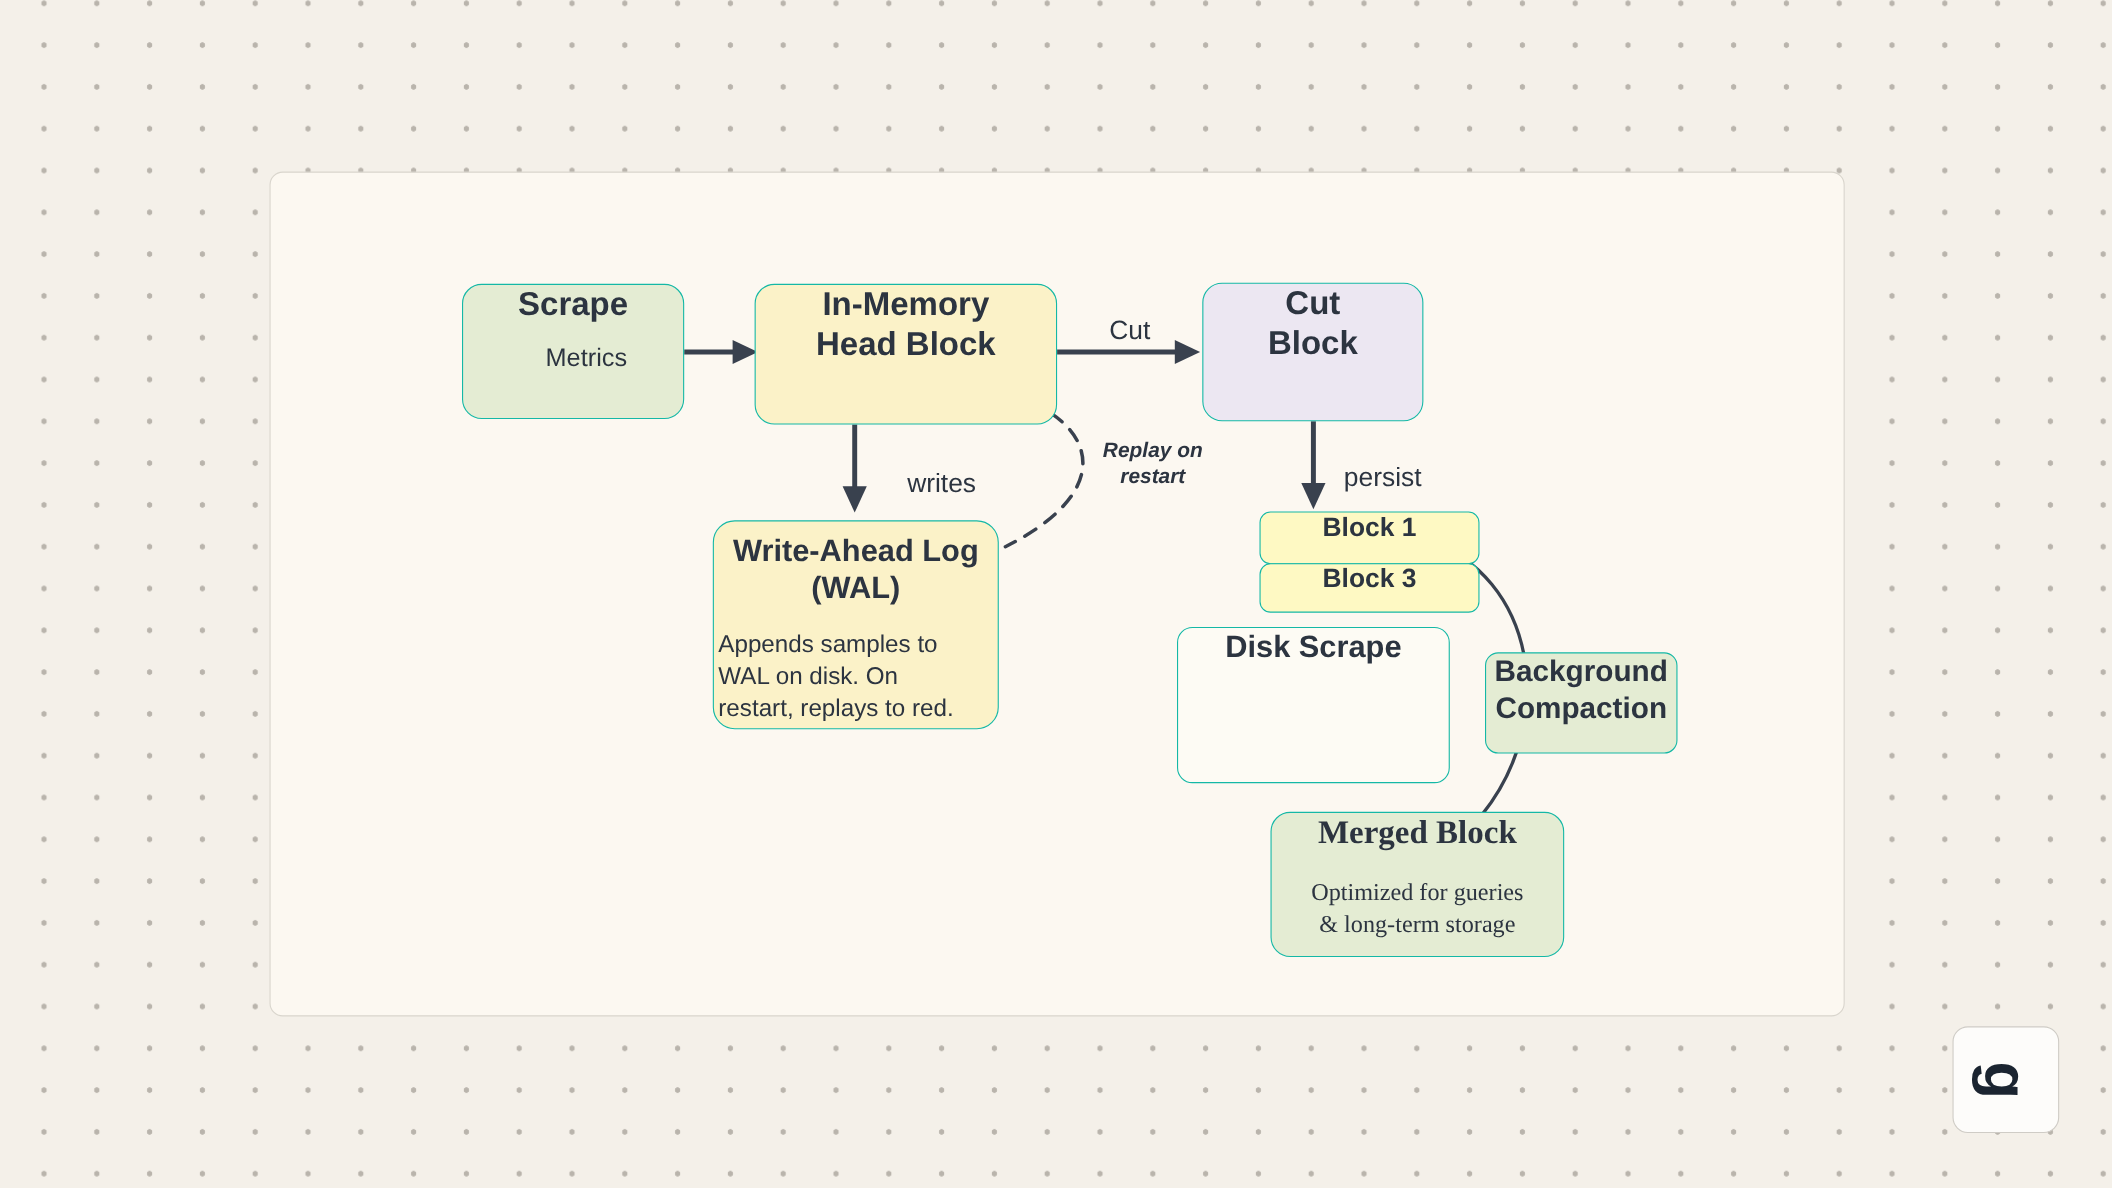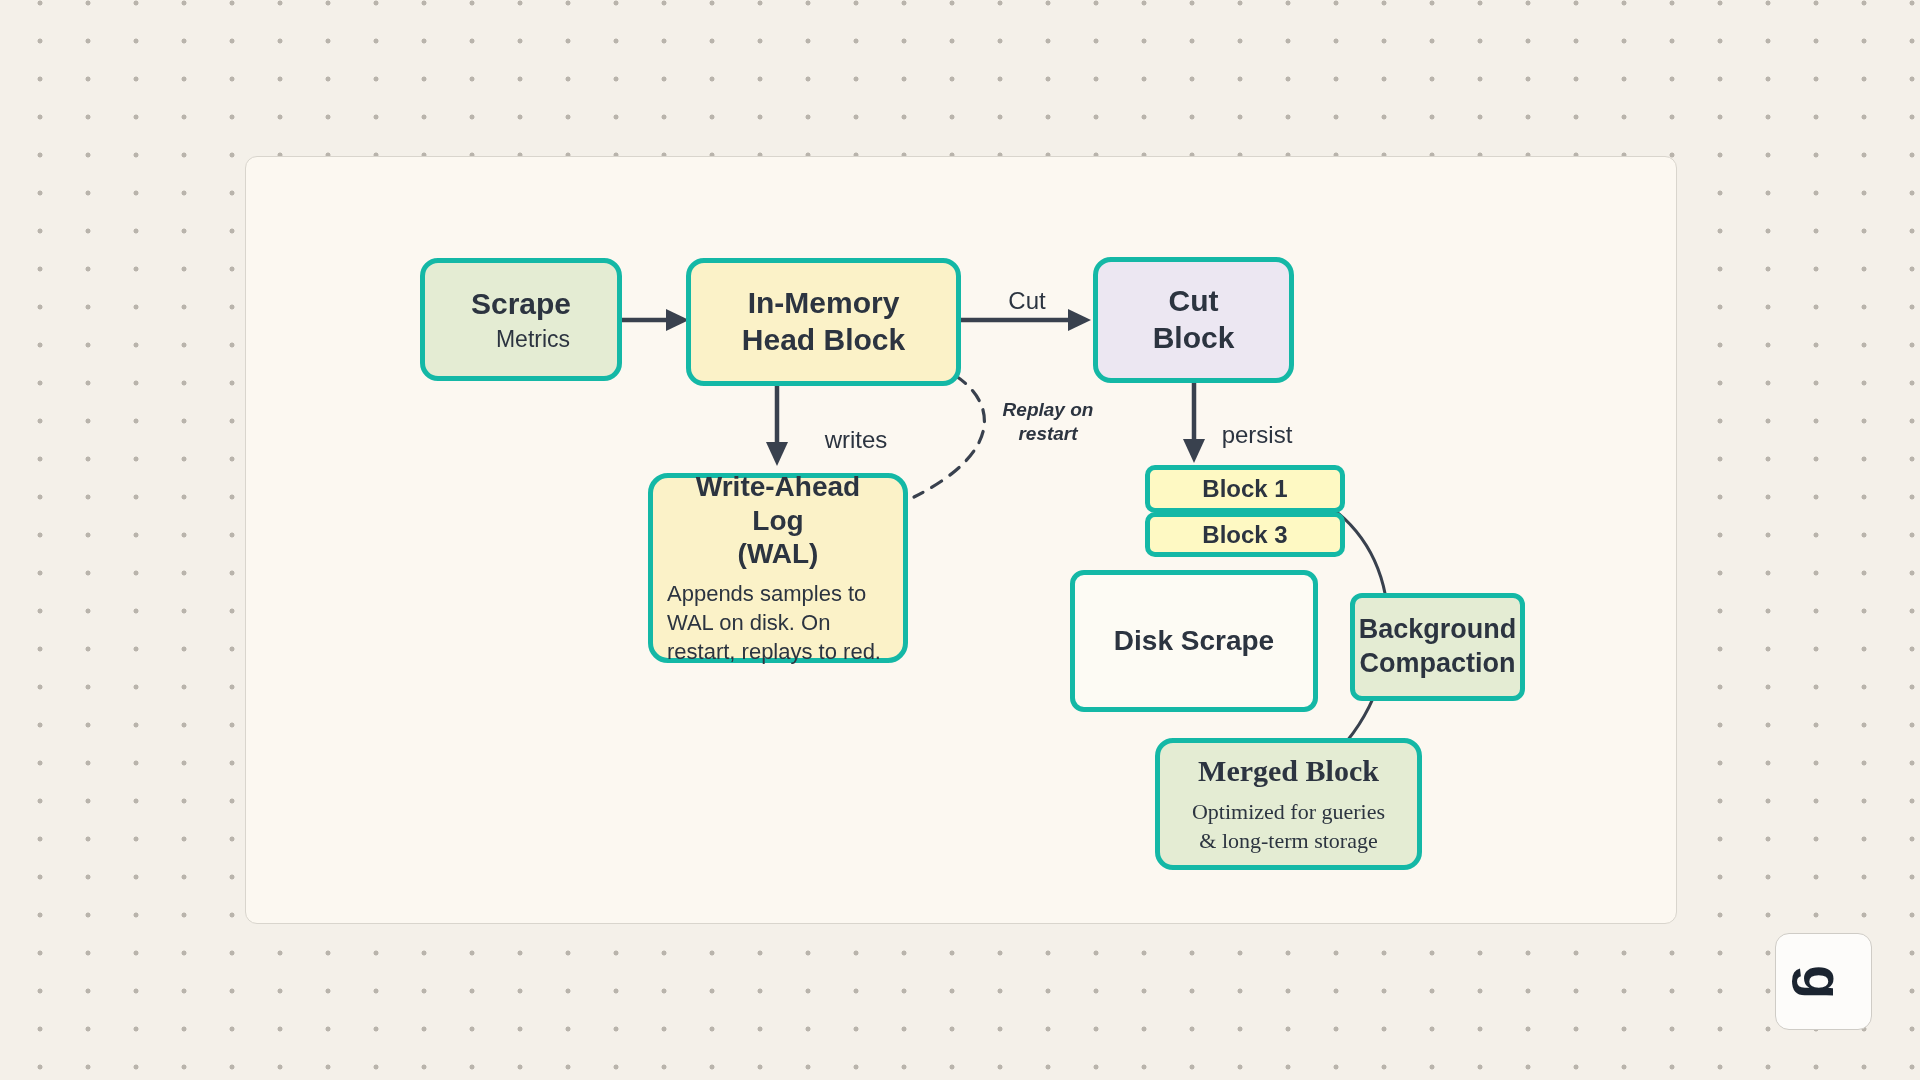--- a/index.html
+++ b/index.html
@@ -12,33 +12,33 @@
     font-family:"Liberation Sans","DejaVu Sans",sans-serif;
     color:#2c3440;
   }
   .canvas{
     position:absolute;left:245px;top:156px;width:1430px;height:766px;
     background:#fcf8f1;border:1.5px solid #d9d5cd;border-radius:12px;
   }
   svg.edges{position:absolute;left:0;top:0;width:1920px;height:1080px;z-index:1;pointer-events:none;}
   .node{
     position:absolute;z-index:2;box-sizing:border-box;
-    border:5px solid #14b8a6;display:flex;flex-direction:column;
-    align-items:center;justify-content:center;text-align:center;
+    border:1px solid #14b8a6;display:flex;flex-direction:column;
+    align-items:center;text-align:center;gap:12px;
   }
   .preline{white-space:pre-line;}
   .n-scrape{left:420px;top:258px;width:202px;height:123px;background:#e4ecd3;border-radius:18px;}
   .n-head{left:686px;top:258px;width:275px;height:128px;background:#fbf2c8;border-radius:18px;}
   .n-cut{left:1093px;top:257px;width:201px;height:126px;background:#ece7f2;border-radius:18px;}
-  .n-wal{left:648px;top:473px;width:260px;height:190px;background:#fbf2c8;border-radius:20px;padding:10px 14px;}
+  .n-wal{left:648px;top:473px;width:260px;height:190px;background:#fbf2c8;border-radius:20px;padding:10px 4px;}
   .n-block{left:1145px;width:200px;background:#fef9c3;border-radius:10px;}
   .n-block1{top:465px;height:48px;}
   .n-block3{top:512px;height:45px;}
   .n-disk{left:1070px;top:570px;width:248px;height:142px;background:#fdfbf4;border-radius:14px;}
-  .n-comp{left:1350px;top:593px;width:175px;height:108px;background:#e4ecd3;border-radius:12px;}
+  .n-comp{left:1350px;top:593px;width:175px;height:92px;background:#e4ecd3;border-radius:12px;}
   .n-merged{left:1155px;top:738px;width:267px;height:132px;background:#e4ecd3;border-radius:18px;font-family:Liberation Serif, serif;}
   .title-lg{font-size:30px;font-weight:bold;line-height:1.22;}
   .title-md{font-size:28px;font-weight:bold;line-height:1.2;}
   .subtitle{font-size:23px;margin-top:4px;margin-left:24px;}
   .body-txt{font-size:22px;line-height:1.32;margin-top:8px;}
   .body-left{text-align:left;align-self:flex-start;}
   .block-label{font-size:24px;font-weight:bold;}
   .comp-title{font-size:27px;font-weight:bold;line-height:1.25;}
   .edge-label{
     position:absolute;z-index:2;font-size:24px;text-align:center;

